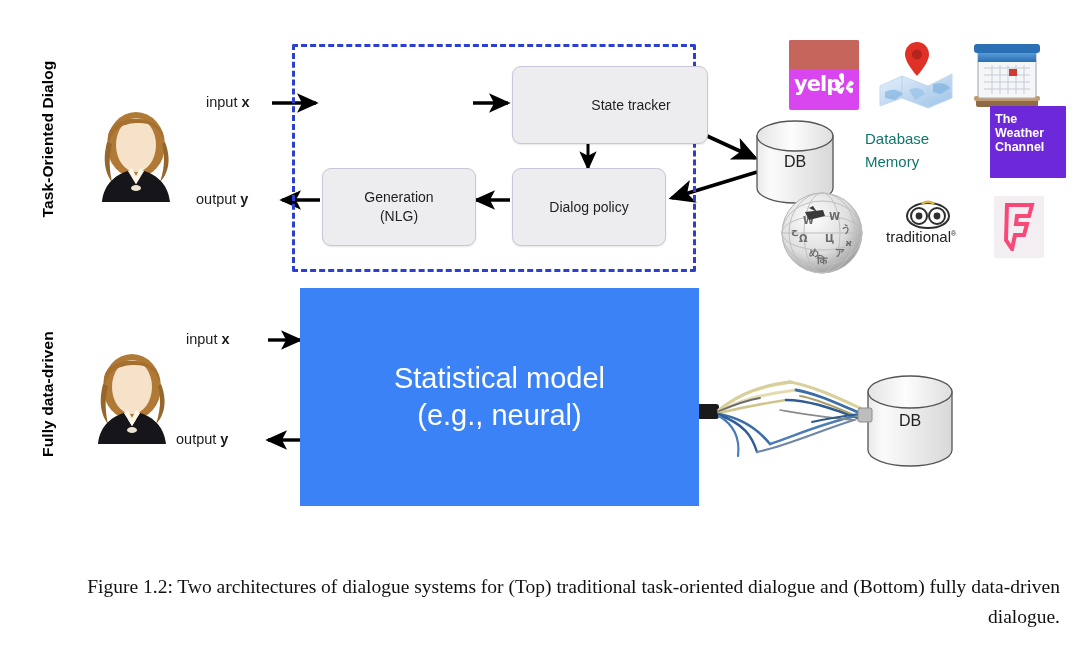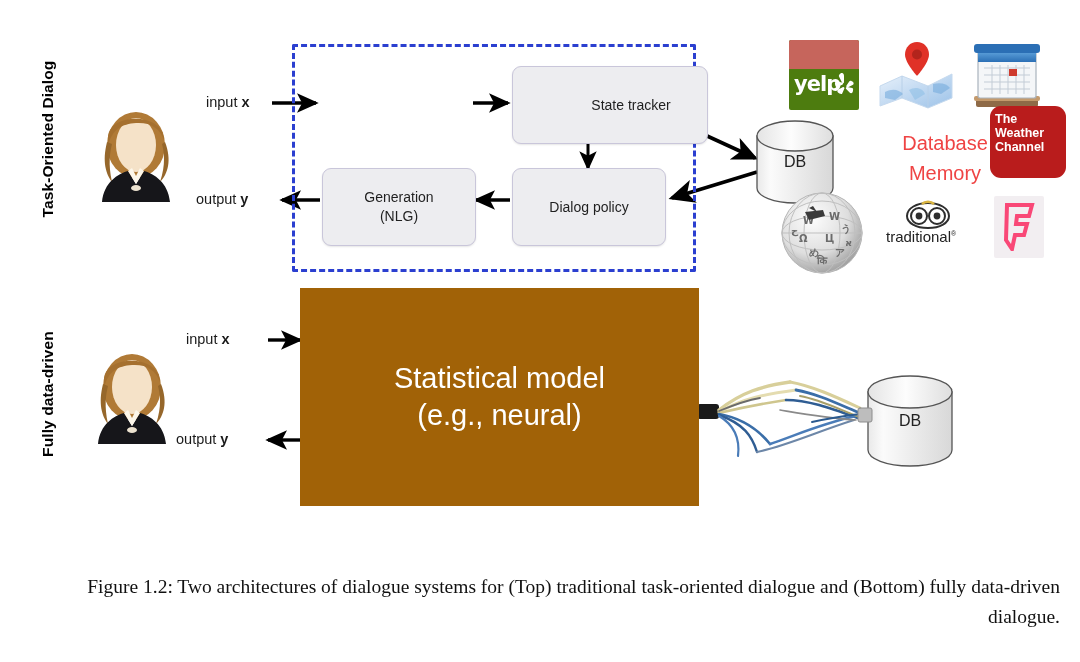--- a/index.html
+++ b/index.html
@@ -28,38 +28,38 @@
     box-shadow:0 1px 2px rgba(0,0,0,.10);
     display:flex;align-items:center;justify-content:center;
     text-align:center;font-size:14px;line-height:1.33;color:#1f1f1f;
   }
   .dashbox{
     border:3px dashed #2b3fd0;border-radius:2px;background:transparent;
   }
 
   
   .statbox{
-    background:#a16207;
+    background:#3b82f6;
     display:flex;align-items:center;justify-content:center;
     flex-direction:column;color:#fff;
     font-size:29px;line-height:1.28;text-align:center;font-weight:400;
   }
 
   
-  .ktext{font-size:20px;line-height:1.52;text-align:center;color:#ef4444;white-space:nowrap;}
+  .ktext{font-size:15px;line-height:1.52;text-align:left;color:#0f766e;white-space:nowrap;}
 
   
   .tile{position:absolute;overflow:hidden;}
-  .yelp{background:#4d7c0f;border-radius:2px;}
+  .yelp{background:#d946ef;border-radius:2px;}
   .yelp .band{position:absolute;left:0;top:0;width:100%;height:42%;background:#c6655c;}
   .yelp .word{
     position:absolute;left:5px;bottom:14px;color:#fff;font-weight:bold;
     font-size:21px;letter-spacing:-1px;font-family:"DejaVu Sans",sans-serif;
   }
-  .twc{background:#b91c1c;border-radius:11px;}
+  .twc{background:#6d28d9;border-radius:1px;}
   .twc .t{
     color:#fff;font-weight:bold;font-size:12.5px;line-height:1.12;
     padding:6px 0 0 5px;font-family:"Liberation Sans",sans-serif;
   }
   .fsq{background:#f2eef1;border-radius:2px;}
   .tripword{
     font-size:15px;color:#222;white-space:nowrap;
     font-family:"Liberation Sans",sans-serif;
   }
   .tripword sup{font-size:7px;vertical-align:super;}

